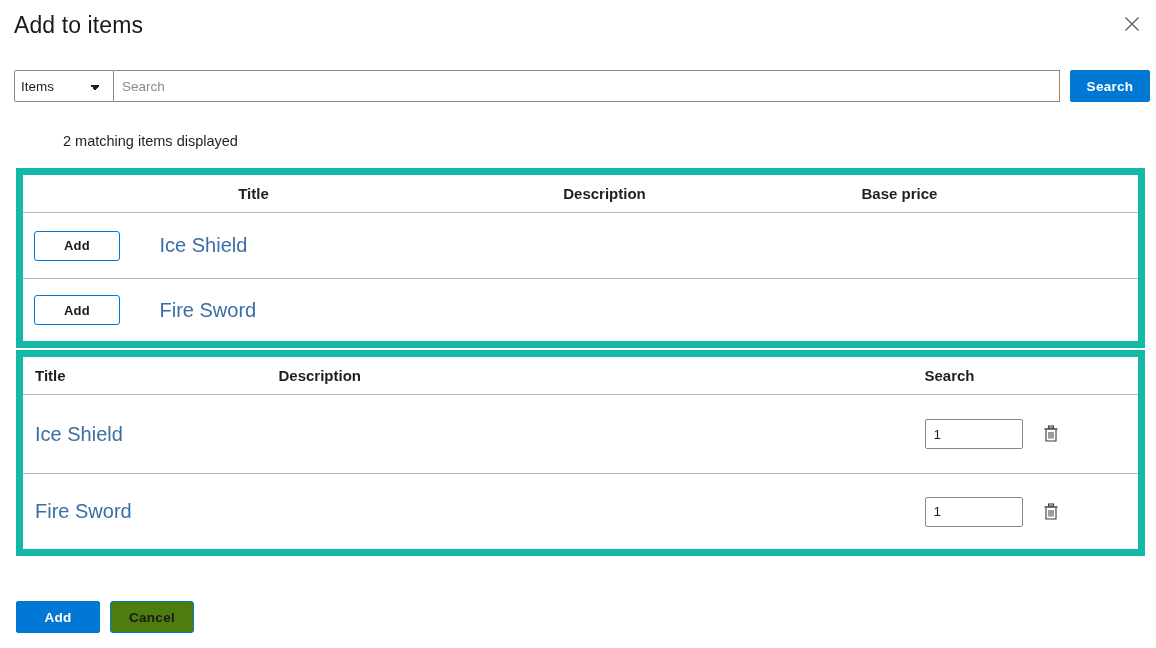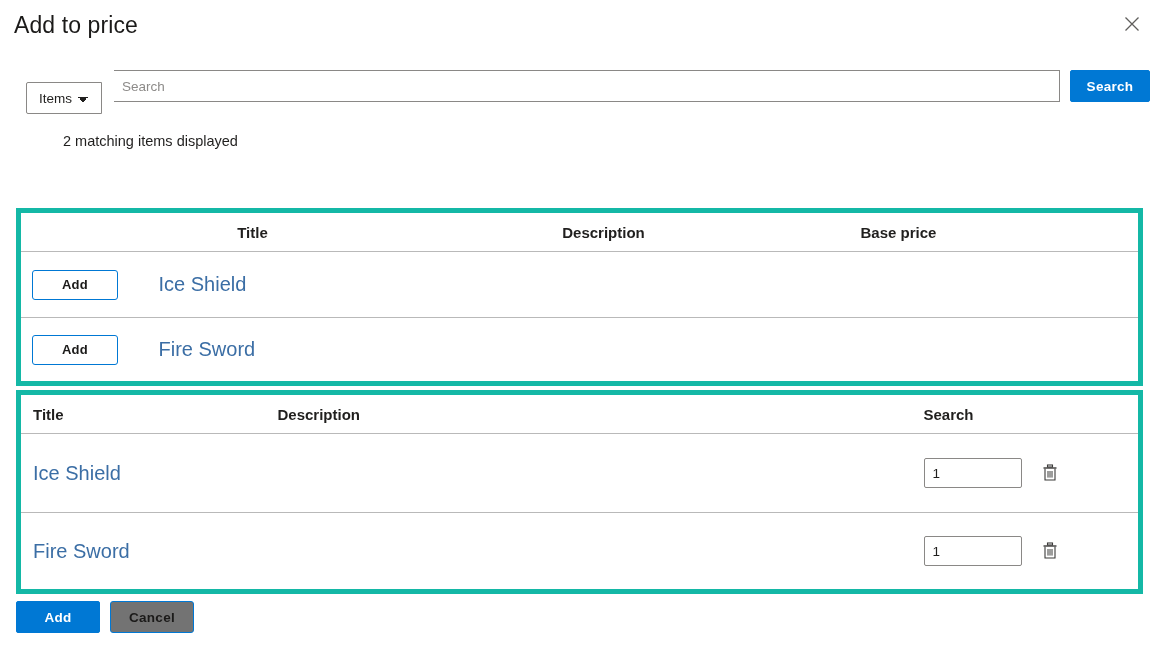--- a/index.html
+++ b/index.html
@@ -56,30 +56,30 @@
   
   .search-row {
     position: absolute;
     left: 14px;
     top: 70px;
     display: flex;
     align-items: stretch;
     height: 32px;
   }
   .type-select {
-    width: 76px;
+    width: 100px;
     height: 32px;
     border: 1px solid #8a8886;
     border-radius: 2px 0 0 2px;
     background: #ffffff;
     font-family: "Liberation Sans", sans-serif;
     font-size: 13.5px;
     color: #201f1e;
-    padding: 0 12px;
-    margin: 12px;
+    padding: 0 6px;
+    margin: 0;
     appearance: none;
     -webkit-appearance: none;
     background-image:
       linear-gradient(45deg, transparent 50%, #201f1e 50%),
       linear-gradient(135deg, #201f1e 50%, transparent 50%);
     background-position:
       calc(100% - 18px) 14px,
       calc(100% - 13px) 14px;
     background-size: 5px 5px, 5px 5px;
     background-repeat: no-repeat;
@@ -123,27 +123,26 @@
     top: 132px;
     font-size: 14.5px;
     color: #201f1e;
     line-height: 19px;
     margin-left: 47px;
   }
 
   
   .data-table {
     position: absolute;
-    border: 5px solid #14b8a6;
+    border: 7px solid #14b8a6;
     border-collapse: collapse;
     background: #b91c1c;
     width: 1122px;
     left: 16px;
     table-layout: fixed;
-    margin-top: 40px;
   }
   #results-table { top: 168px; }
   #selected-table { top: 350px; }
 
   .data-table th {
     font-size: 15px;
     font-weight: bold;
     color: #201f1e;
     padding: 10px 12px;
     border-bottom: 1px solid #b9b9b9;
@@ -251,39 +250,39 @@
     font-family: "Liberation Sans", sans-serif;
     font-size: 13.5px;
     font-weight: bold;
     letter-spacing: 0.3px;
     cursor: pointer;
     padding: 0;
   }
   .btn-secondary {
     width: 84px;
     height: 32px;
-    background: #737373;
+    background: #4d7c0f;
     border: 1px solid #0078d4;
     border-radius: 3px;
     color: #1b1a19;
     font-family: "Liberation Sans", sans-serif;
     font-size: 13.5px;
     font-weight: bold;
     letter-spacing: 0.3px;
     cursor: pointer;
     padding: 0;
   }
 </style>
 </head>
 <body>
 
 <div class="dialog">
 
   <div class="dialog-header">
-    <div class="dialog-title">Add to price</div>
+    <div class="dialog-title">Add to items</div>
     <button class="close-btn" aria-label="Close">
       <span>
         <svg width="16" height="16" viewBox="0 0 16 16">
           <path d="M1.5 1.5 L14.5 14.5 M14.5 1.5 L1.5 14.5" stroke="#605e5c" stroke-width="1.3" fill="none"></path>
         </svg>
       </span>
     </button>
   </div>
 
   <div class="search-row">

